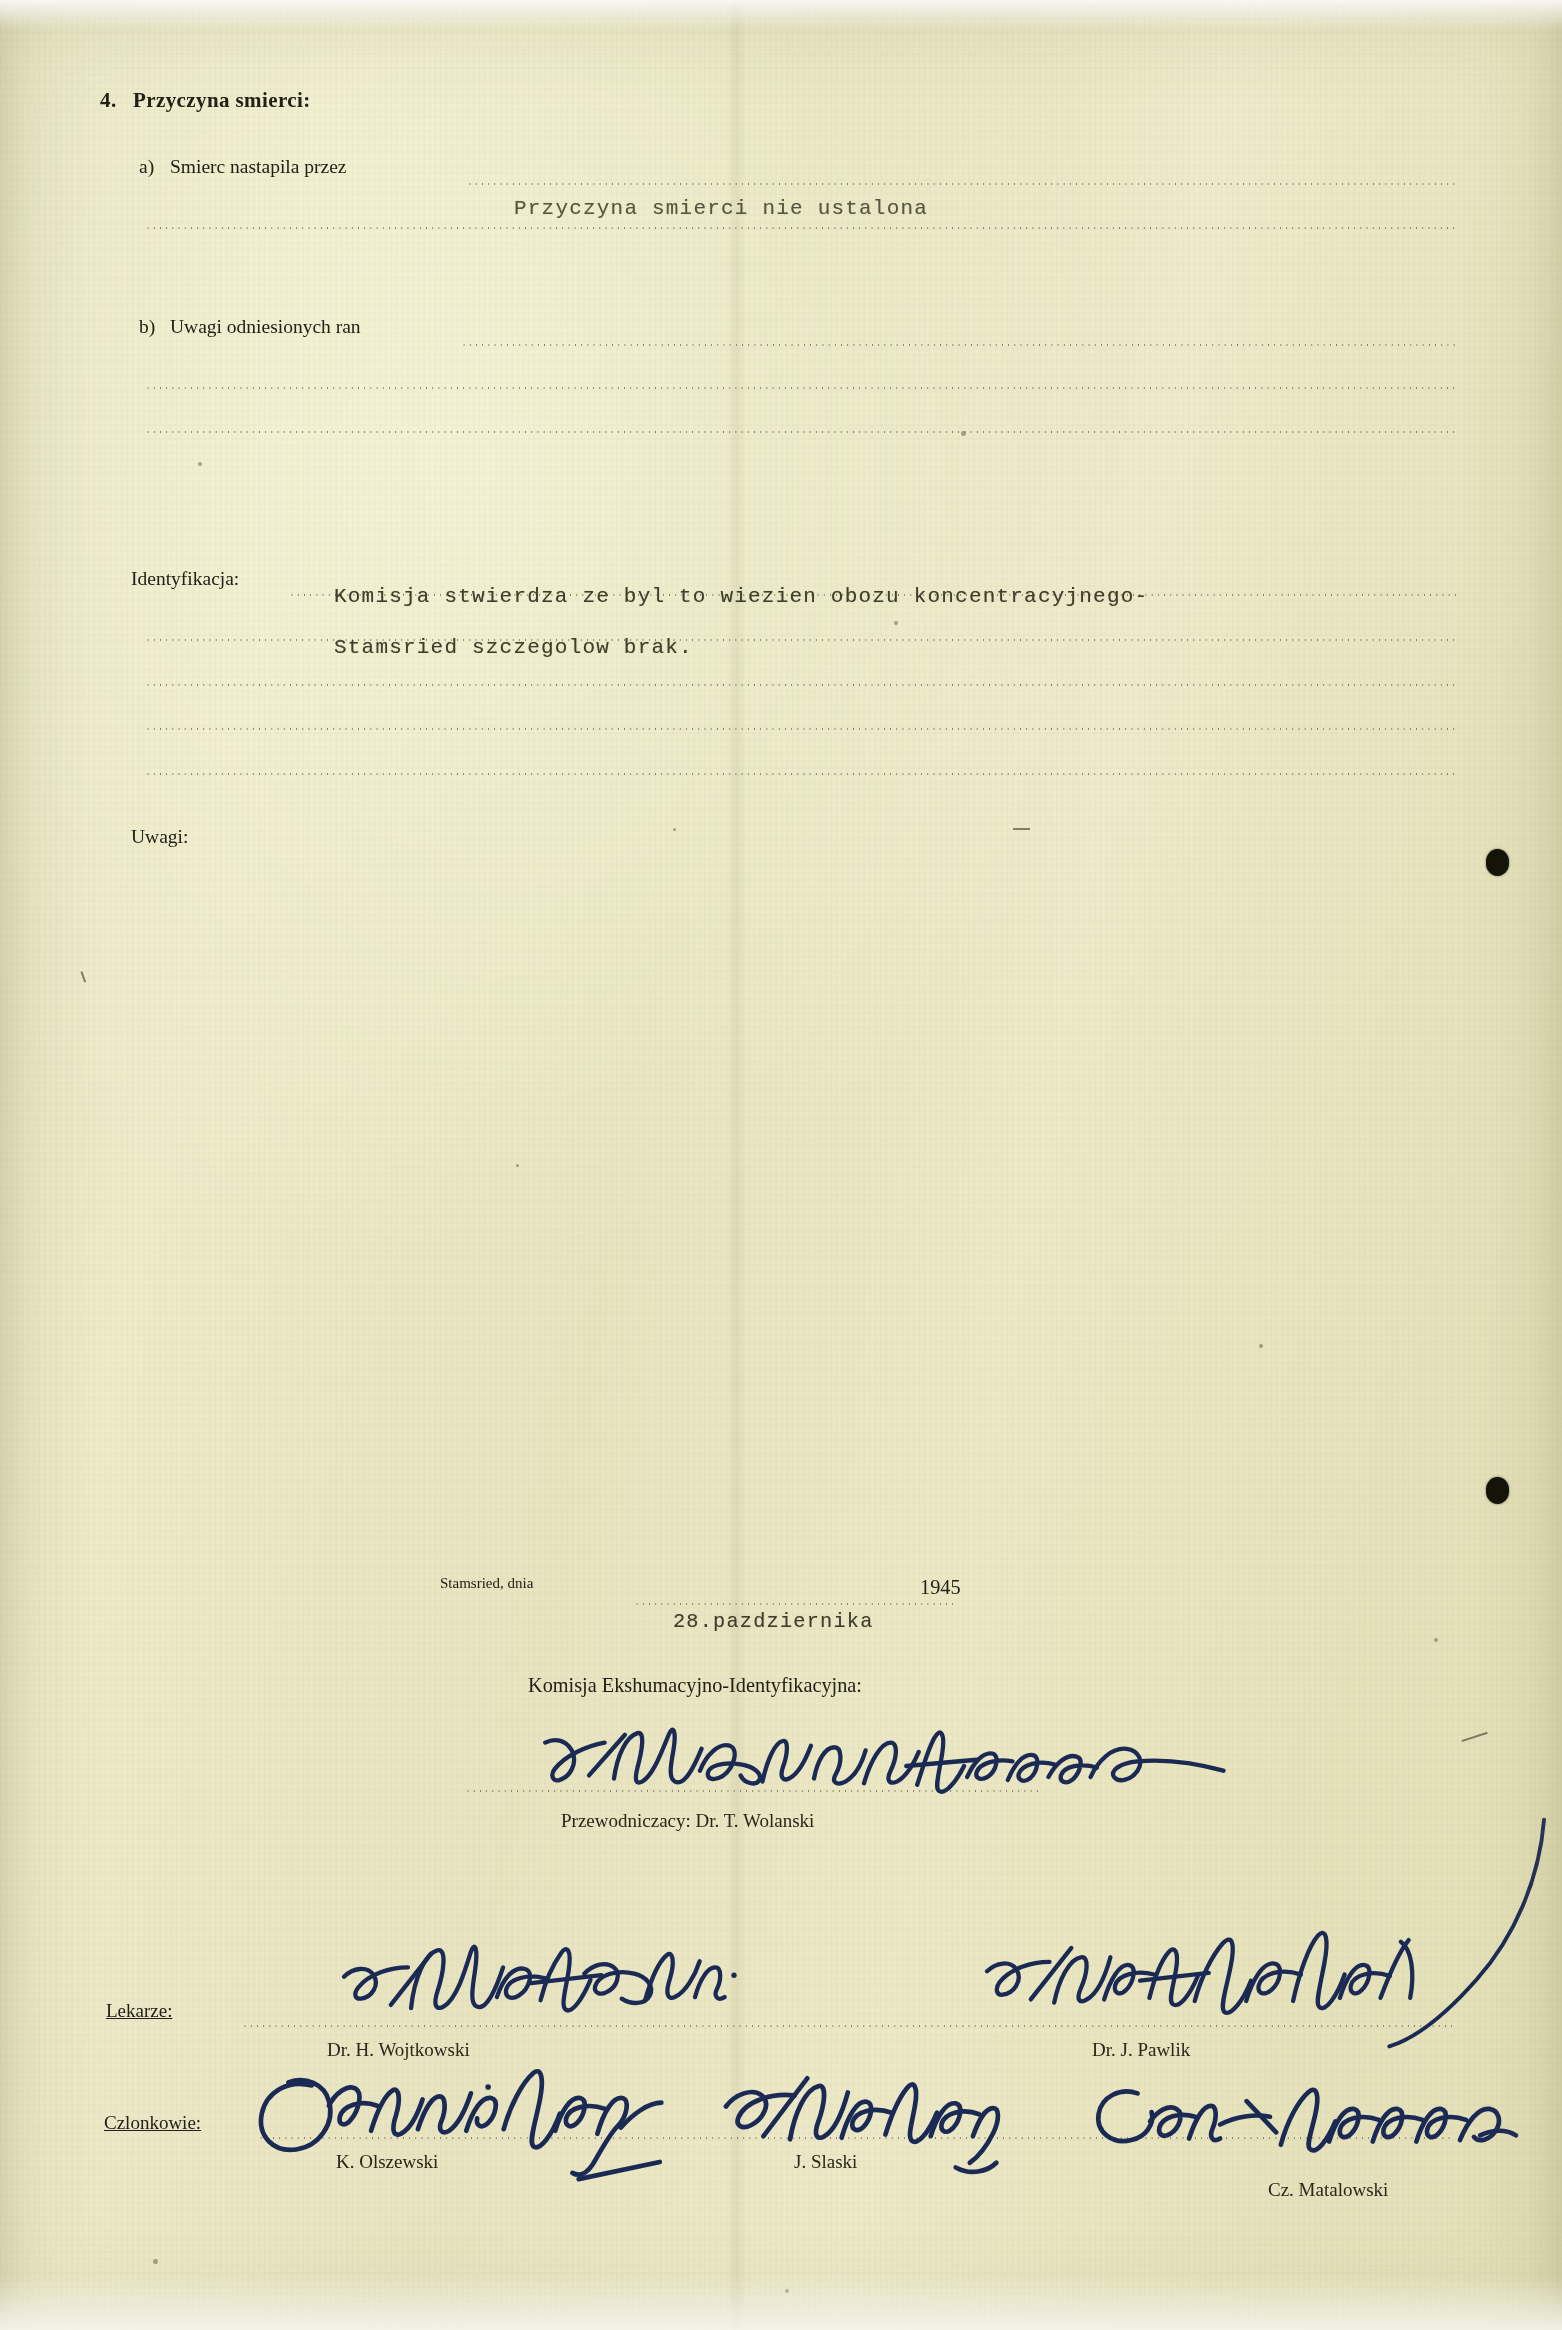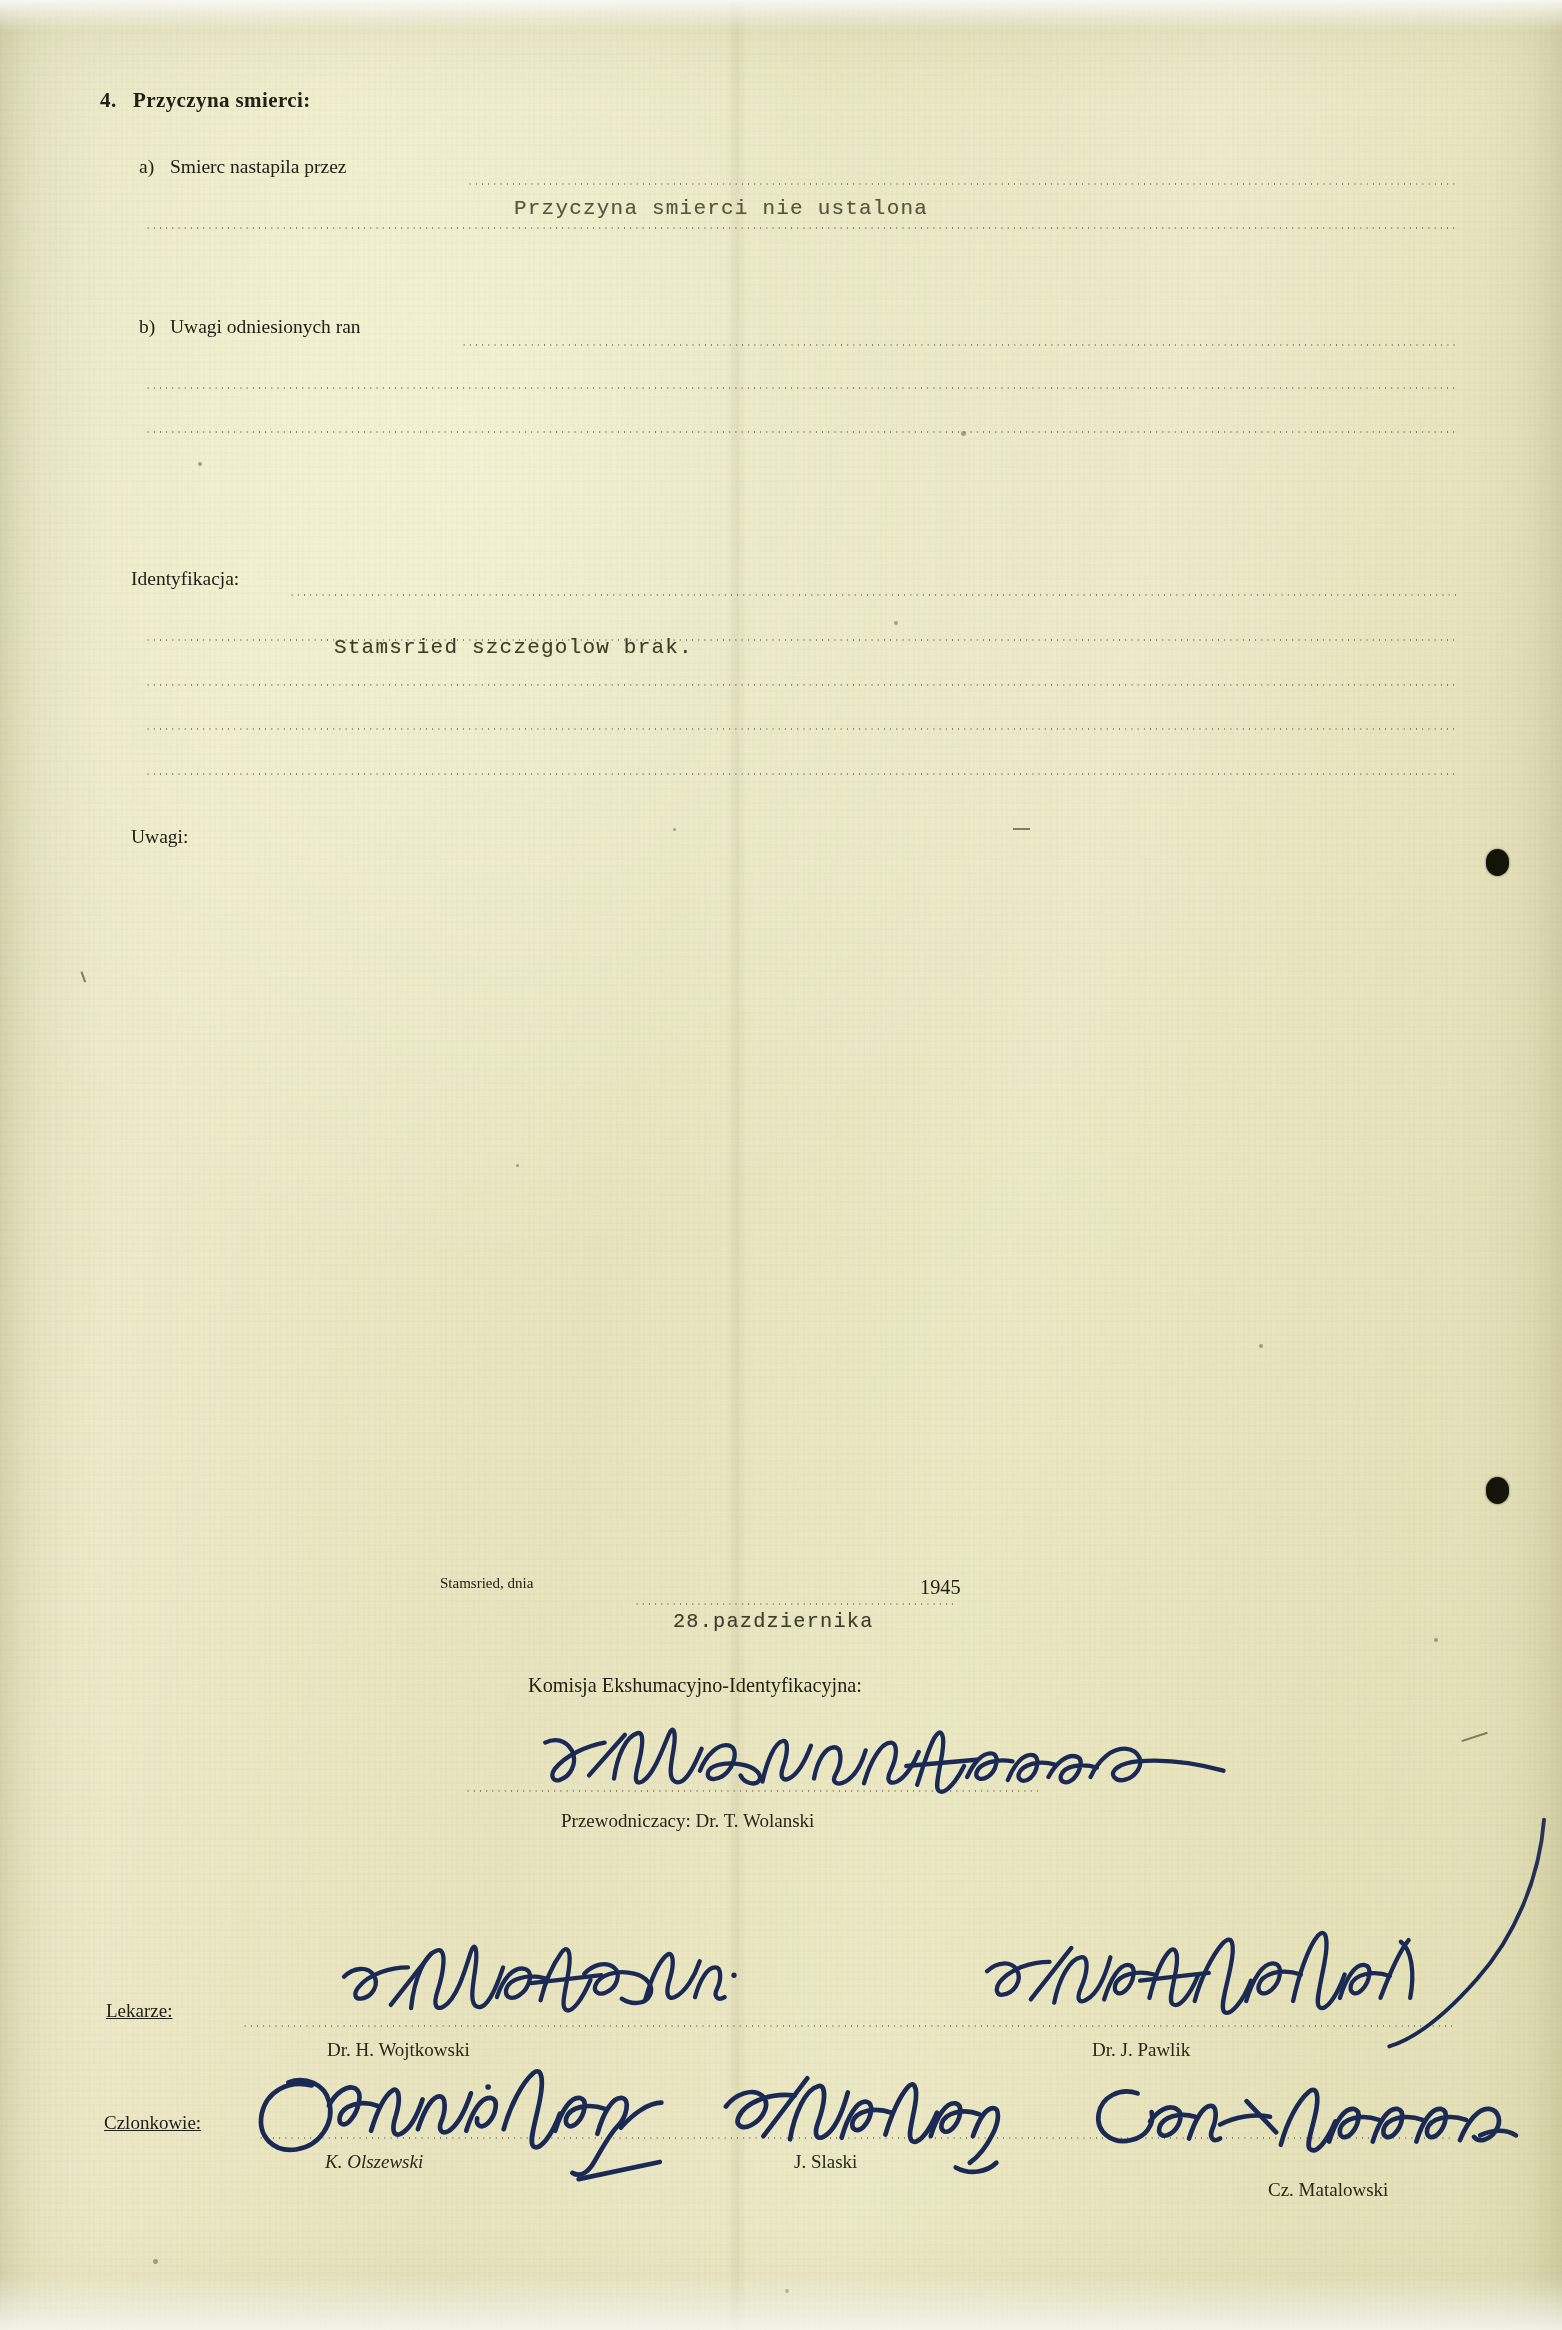--- a/index.html
+++ b/index.html
@@ -160,20 +160,21 @@
   <div class="dots" style="left:461px; top:344px; width:998px;"></div>
   <div class="dots" style="left:145px; top:387px; width:1314px;"></div>
   <div class="dots" style="left:145px; top:431px; width:1314px;"></div>
 
   <div class="printed label" style="left:131px; top:568px;">Identyfikacja:</div>
   <div class="dots" style="left:289px; top:594px; width:1170px;"></div>
   <div class="dots" style="left:145px; top:639px; width:1314px;"></div>
   <div class="dots" style="left:145px; top:684px; width:1314px;"></div>
   <div class="dots" style="left:145px; top:728px; width:1314px;"></div>
   <div class="dots" style="left:145px; top:773px; width:1314px;"></div>
+  <div class="typed" style="left:334px; top:541px;">Komisja stwierdza ze byl to wiezien obozu koncentracyjnego-</div>
   <div class="typed" style="left:334px; top:592px;">Stamsried szczegolow brak.</div>
 
   <div class="printed label" style="left:131px; top:826px;">Uwagi:</div>
   <div class="dash" style="left:1013px; top:828px; width:17px;"></div>
 
   <div class="printed" style="left:440px; top:1575px; font-size:15px; font-weight:normal;">Stamsried, dnia</div>
   <div class="dots" style="left:634px; top:1603px; width:322px;"></div>
   <div class="printed" style="left:920px; top:1576px; font-size:20.3px;">1945</div>
   <div class="typed" style="left:673px; top:1566px; font-size:20.3px;">28.pazdziernika</div>
 
@@ -253,21 +254,21 @@
       <path d="M210,86 C218,62 228,44 238,44 C246,44 246,62 240,76 C236,86 240,94 250,88 C262,80 272,58 278,40"></path>
       <path d="M272,88 C280,62 292,44 304,46 C314,48 310,68 300,78 C292,86 284,82 286,72"></path>
       <circle cx="300" cy="32" r="3.6" fill="#1b2a55" stroke="none"></circle>
       <path d="M320,86 C328,56 344,26 358,14 C368,6 372,20 366,50 C360,80 352,102 358,108 C366,114 382,94 392,66"></path>
       <path d="M386,88 C394,62 406,44 418,46 C428,48 424,68 414,78 C406,86 398,82 400,72 C404,58 428,52 450,60"></path>
       <path d="M440,92 C448,64 460,44 472,46 C482,48 478,70 466,82 C456,92 446,110 436,128 C428,142 418,148 408,142"></path>
       <path d="M416,150 L520,128"></path>
       <path d="M470,84 C486,66 506,52 522,52"></path>
     </g>
   </svg>
-  <div class="printed sig-label" style="left:325px; top:2151px;font-style:italic;">K. Olszewski</div>
+  <div class="printed sig-label" style="left:336px; top:2151px;">K. Olszewski</div>
 
   <svg class="sig" style="left:715px; top:2058px;" width="297" height="129" viewBox="0 0 380 165" aria-hidden="true">
     <g fill="none" stroke="#1b2a55" stroke-width="6" stroke-linecap="round" stroke-linejoin="round">
       <path d="M14,62 C26,46 48,38 60,48 C72,58 62,78 46,86 C34,92 26,86 30,76 C38,56 72,44 102,48"></path>
       <path d="M62,100 L118,26"></path>
       <path d="M96,104 C102,70 116,40 132,36 C144,33 140,60 132,82 C126,98 130,106 140,100 C154,92 164,66 170,44"></path>
       <path d="M162,102 C170,74 182,54 194,56 C204,58 200,78 190,88 C182,96 174,92 176,82 C180,68 204,62 226,70"></path>
       <path d="M218,98 C226,72 236,50 246,38 C254,28 260,36 256,60 C252,84 246,100 252,106 C260,112 274,94 284,70"></path>
       <path d="M276,100 C284,74 296,56 308,58 C318,60 314,80 304,90 C296,98 288,94 290,84 C294,70 318,64 338,72"></path>
       <path d="M330,100 C338,78 346,64 356,64 C364,64 364,80 356,96 C348,112 338,126 326,134"></path>

